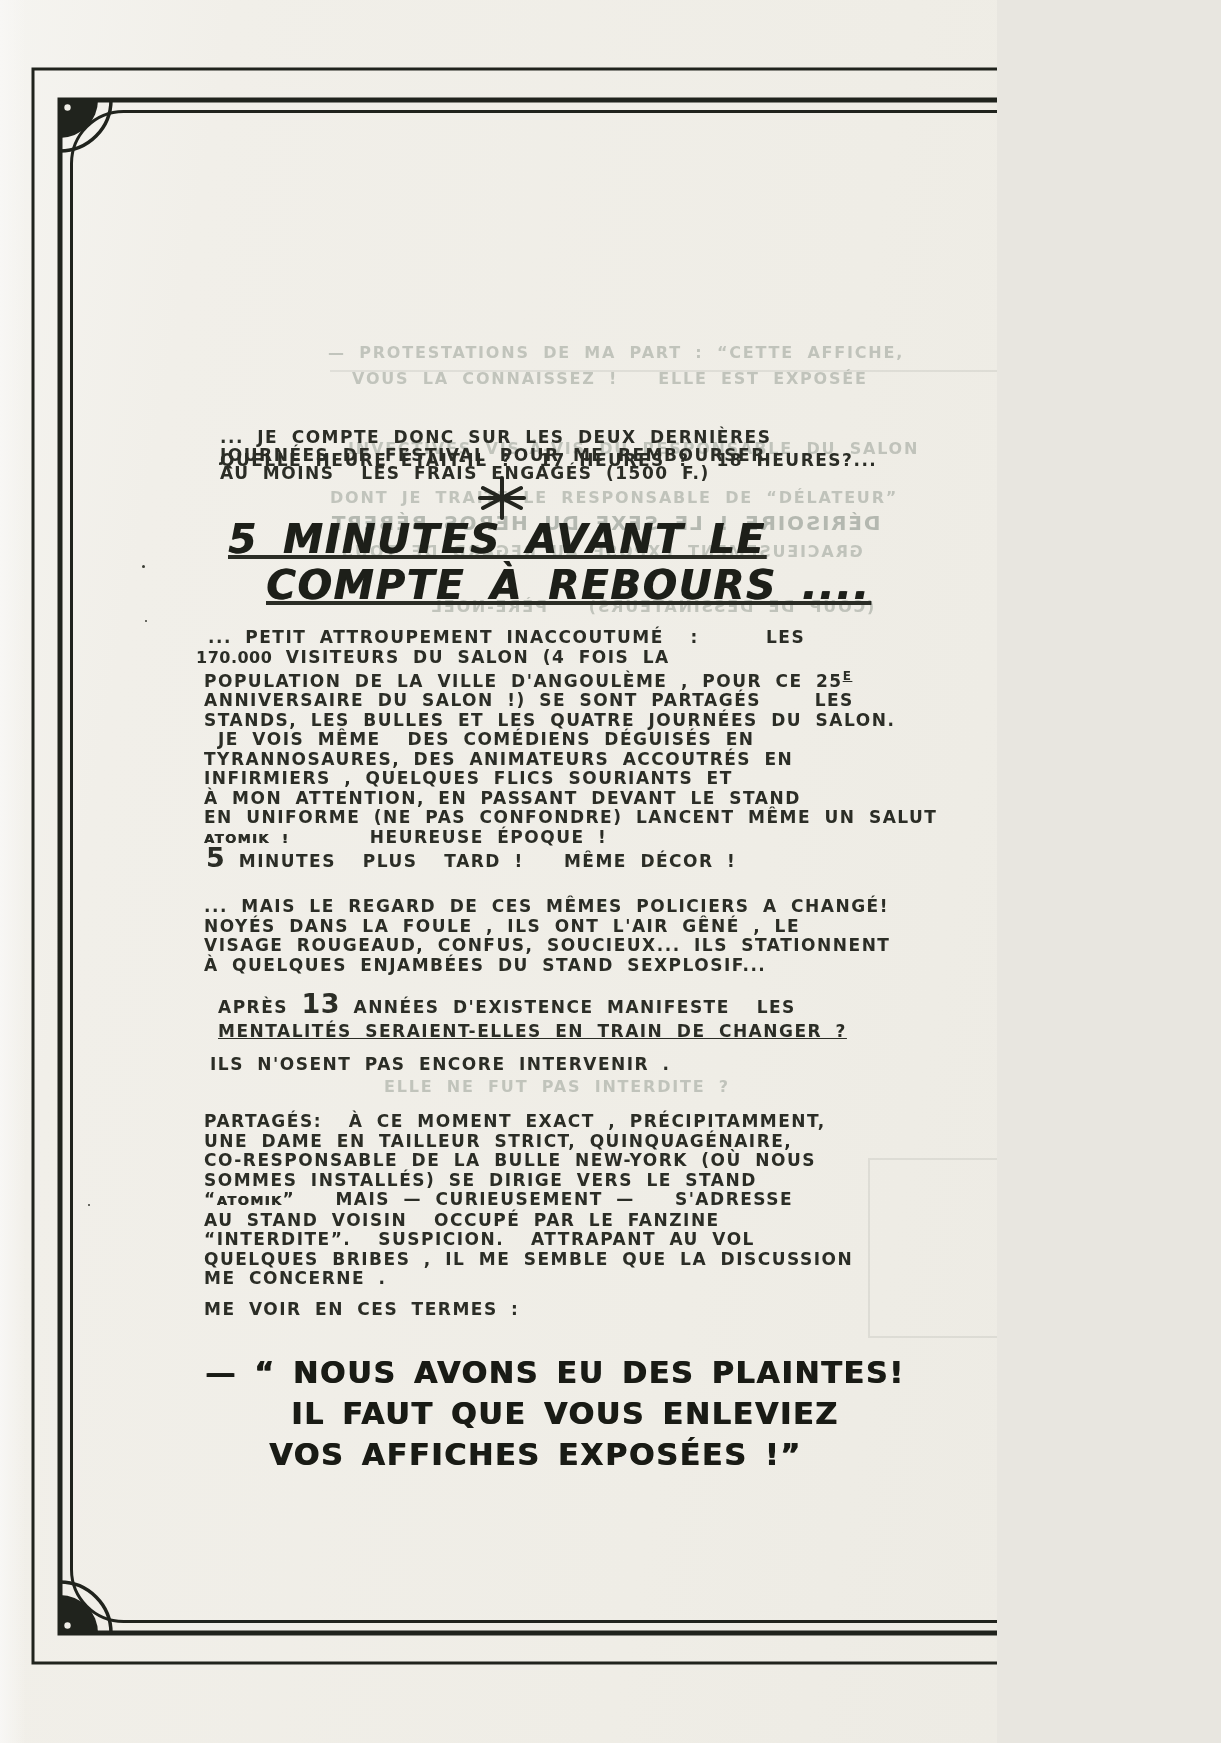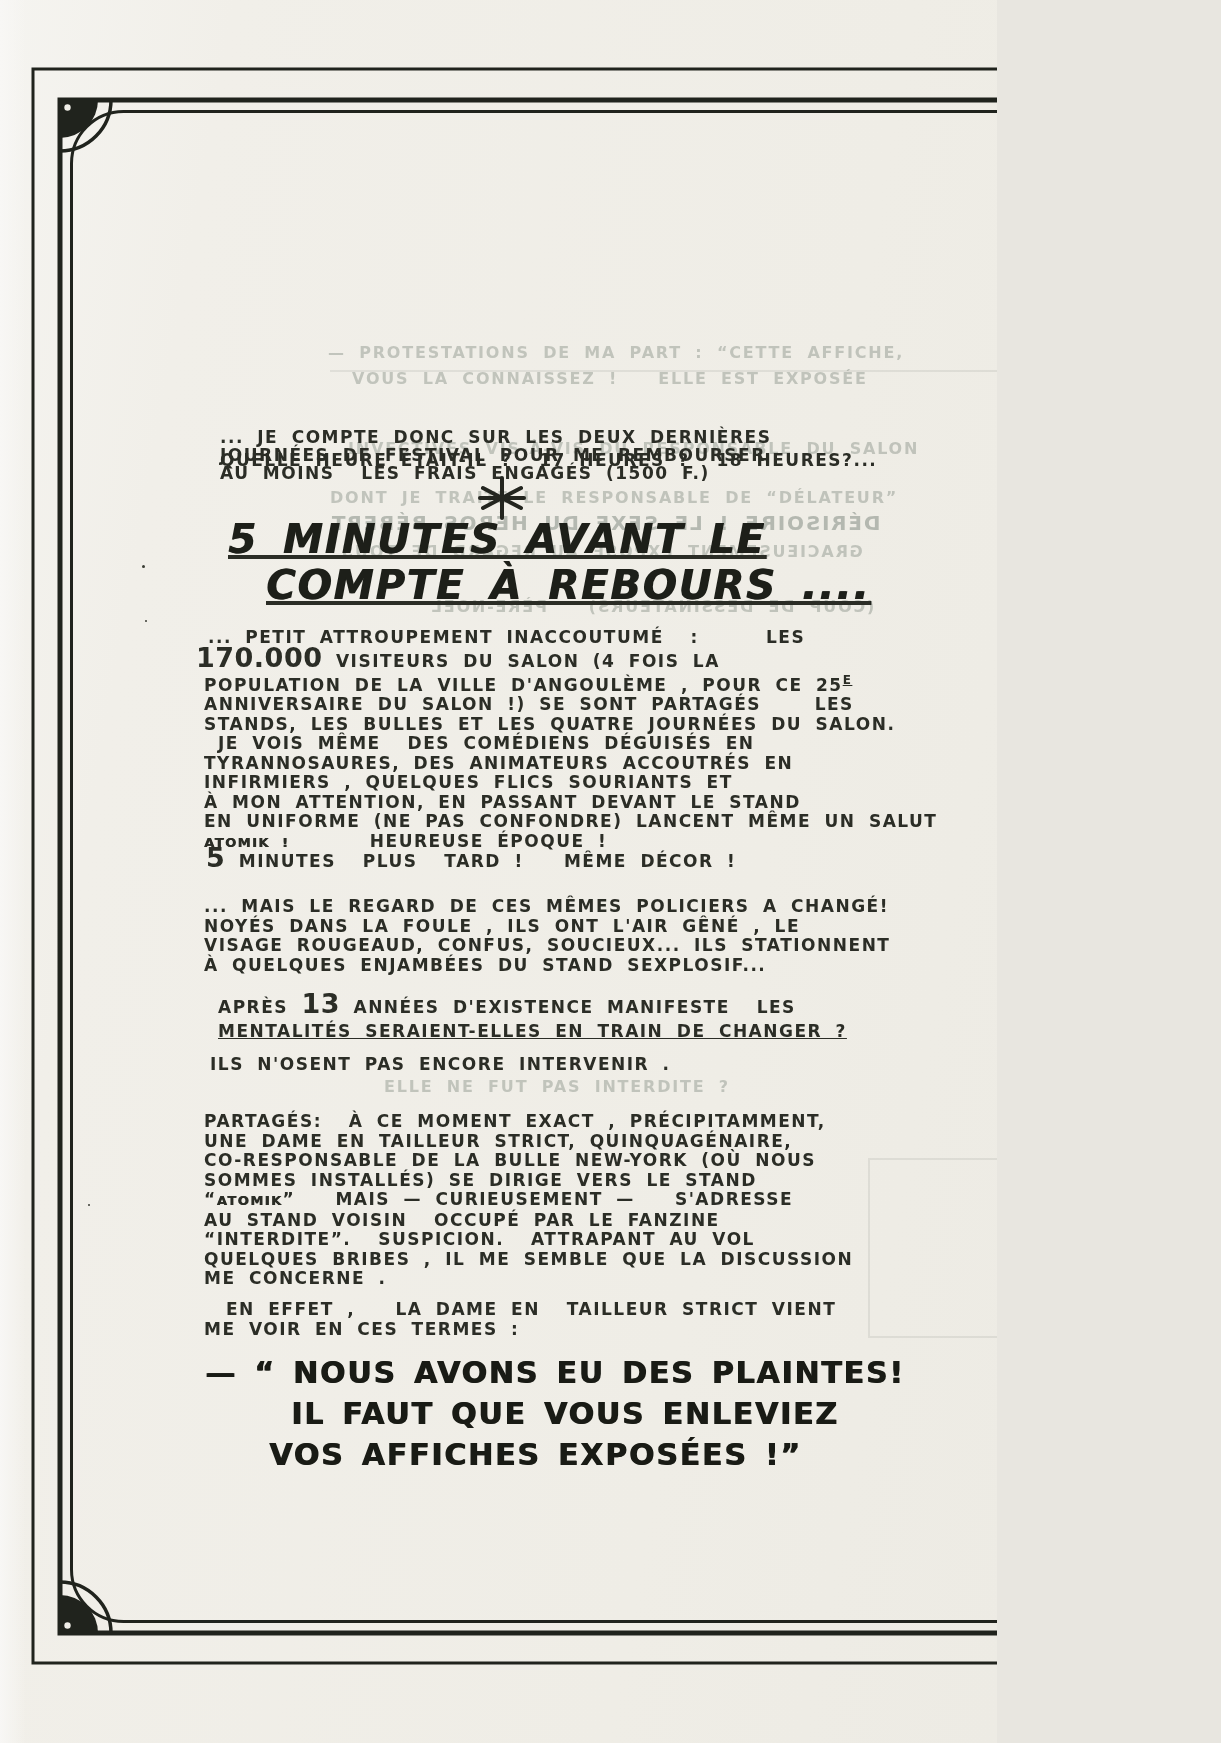--- a/index.html
+++ b/index.html
@@ -11,21 +11,21 @@
   #sheet::before{content:""; position:absolute; left:0; top:0; width:26px; height:100%;
     background:linear-gradient(90deg,#f8f7f5,rgba(248,247,245,0)); pointer-events:none;}
   .frame-svg{position:absolute; left:0; top:0;}
 
   
   .para{position:absolute; color:#2b2d26;}
   .ln{white-space:pre; font:bold 17px/19.5px "DejaVu Sans",sans-serif;
       letter-spacing:1.5px; word-spacing:6px; color:#2b2d26;}
   .lh18 .ln{line-height:18px;}
   .i8{margin-left:8px;} .i12{margin-left:12px;} .i22{margin-left:22px;}
-  .num{font-size:27px; letter-spacing:0.5px;}
+  .num{font-size:16px; letter-spacing:0.5px;}
   .big{font-size:27px; letter-spacing:0.5px;}
   .hvy{font-size:13px; text-shadow:0.6px 0 currentColor;}
   .sup{font-size:12px; vertical-align:super; text-decoration:underline;}
 
   .title .ln{font:bold italic 40px/46px "DejaVu Sans",sans-serif;
       letter-spacing:2px; word-spacing:9px; color:#1d1f19; text-shadow:1.1px 0 #1d1f19;}
   .title .t2{margin-left:38px;}
 
   .quote .ln{font:bold 30px/41px "DejaVu Sans",sans-serif;
       letter-spacing:1.8px; word-spacing:5px; color:#191b15; text-shadow:0.9px 0 #191b15;}
@@ -146,21 +146,20 @@
     <div class="ln">CO-RESPONSABLE DE LA BULLE NEW-YORK (OÙ NOUS</div>
     <div class="ln">SOMMES INSTALLÉS) SE DIRIGE VERS LE STAND</div>
     <div class="ln"><span>“</span><span class="hvy">ATOMIK</span><span>”   MAIS — CURIEUSEMENT —   S'ADRESSE</span></div>
     <div class="ln">AU STAND VOISIN  OCCUPÉ PAR LE FANZINE</div>
     <div class="ln">“INTERDITE”.  SUSPICION.  ATTRAPANT AU VOL</div>
     <div class="ln">QUELQUES BRIBES , IL ME SEMBLE QUE LA DISCUSSION</div>
     <div class="ln">ME CONCERNE .</div>
   </div>
 
   <div class="para" style="left:204px; top:1300px;">
-    <div class="ln i22">EN EFFET ,   LA DAME EN  TAILLEUR STRICT VIENT</div>
     <div class="ln">ME VOIR EN CES TERMES :</div>
   </div>
 
   <div class="para quote" style="left:205px; top:1352px;">
     <div class="ln">— “ NOUS AVONS EU DES PLAINTES!</div>
     <div class="ln q2">IL FAUT QUE VOUS ENLEVIEZ</div>
     <div class="ln q3">VOS AFFICHES EXPOSÉES !”</div>
   </div>
 
   <div class="speck" style="left:142px; top:565px; width:3px; height:3px;"></div>

